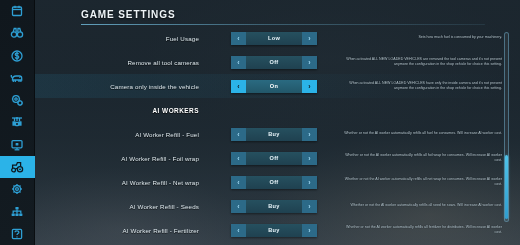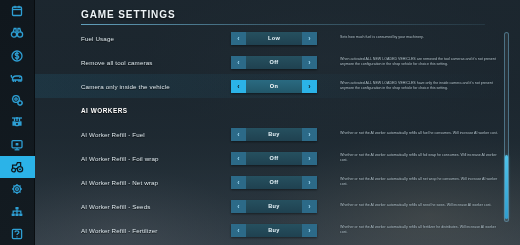--- a/index.html
+++ b/index.html
@@ -11,20 +11,21 @@
   }
   
   #app {
     position:absolute; inset:0;
     background:
       radial-gradient(ellipse 240px 120px at 430px 215px, rgba(196,180,150,0.30), rgba(196,180,150,0) 70%),
       radial-gradient(ellipse 180px 90px at 120px 230px, rgba(170,170,175,0.22), rgba(170,170,175,0) 70%),
       radial-gradient(ellipse 260px 110px at 330px 60px, rgba(120,140,150,0.16), rgba(120,140,150,0) 72%),
       linear-gradient(180deg,#2a3740 0%,#27343d 38%,#32414a 66%,#4a5660 100%);
     overflow:hidden;
+    text-align:right;
   }
   #app::after{
     content:""; position:absolute; inset:0;
     background:linear-gradient(180deg, rgba(24,34,42,0.78) 0%, rgba(24,34,42,0.72) 55%, rgba(24,34,42,0.45) 100%);
     pointer-events:none;
   }
 
   
   .rail {
     position:absolute; left:0; top:0; width:35px; height:245px;

